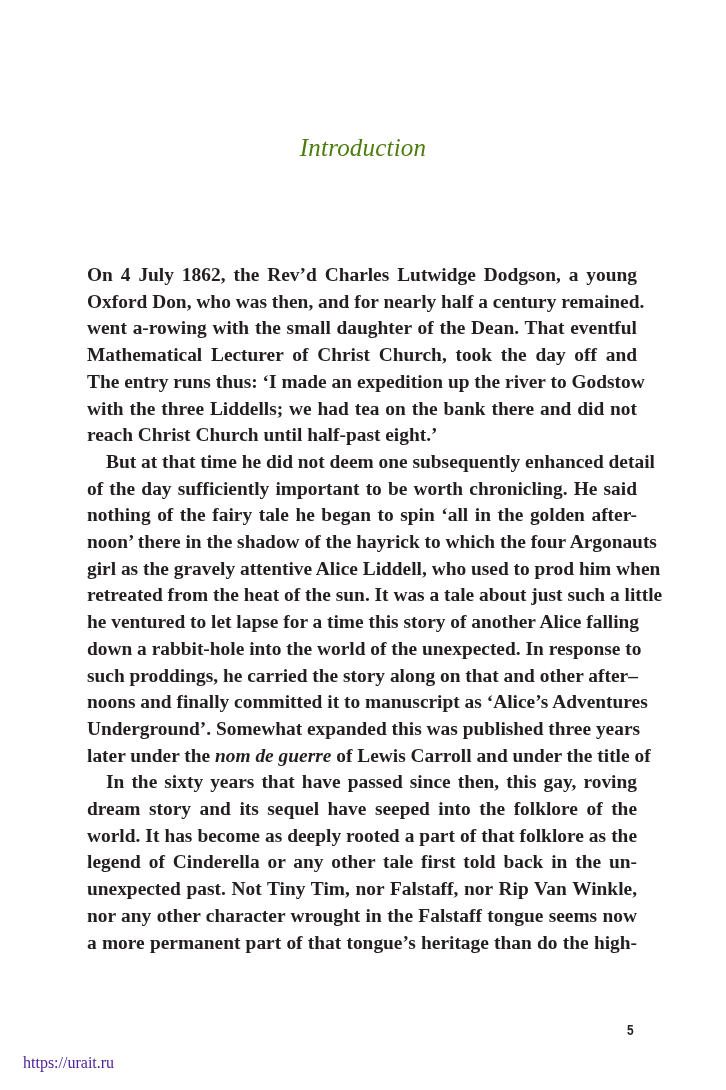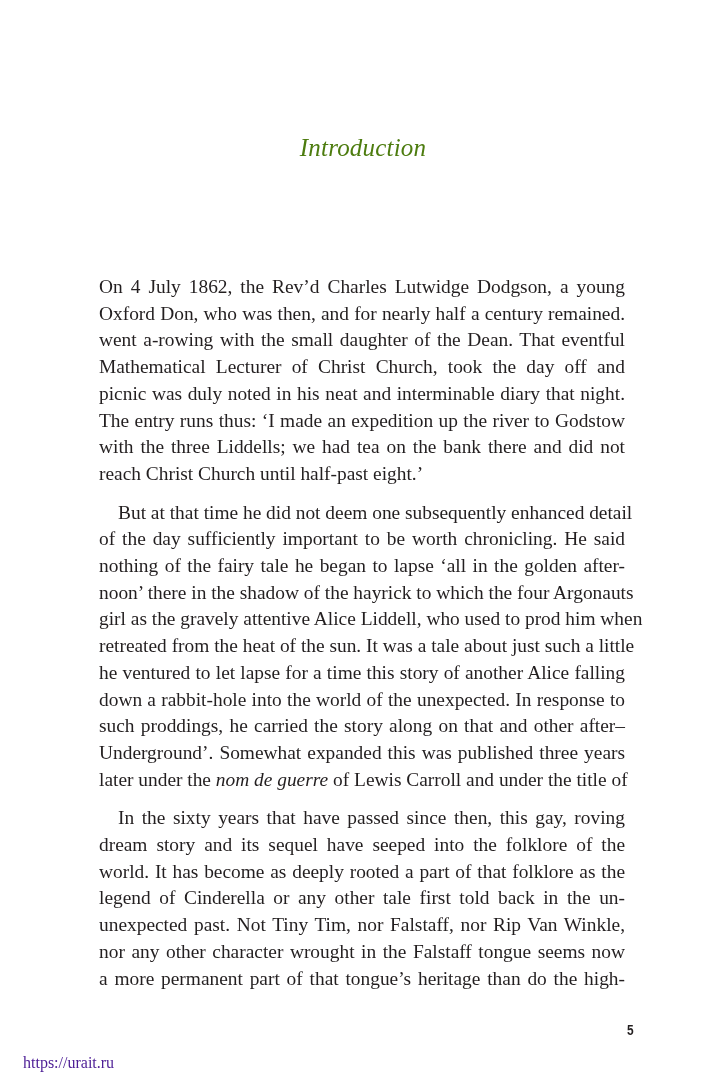--- a/index.html
+++ b/index.html
@@ -32,21 +32,22 @@
       position: absolute;
       top: 262px;
       left: 87px;
       width: 550px;
       font-size: 19.4px;
       line-height: 26.7px;
       text-align: justify;
       color: #231f20;
     }
     .body-text p {
-      margin: 12px;
+      margin: 0;
+      font-weight: bold;
     }
     .line {
       display: block;
       text-align-last: justify;
       white-space: nowrap;
     }
     .line.last {
       text-align-last: left;
     }
     em { font-style: italic; }
@@ -74,35 +75,35 @@
 <body>
 
 <h1 class="page-title">Introduction</h1>
 
 <div class="body-text">
   <p>
     <span class="line">On 4 July 1862, the Rev’d Charles Lutwidge Dodgson, a young</span>
     <span class="line">Oxford Don, who was then, and for nearly half a century remained.</span>
     <span class="line">went a-rowing with the small daughter of the Dean. That eventful</span>
     <span class="line">Mathematical Lecturer of Christ Church, took the day off and</span>
-    <span class="line">picnic was duly noted in his neat and interminable diary that night.</span>
     <span class="line">The entry runs thus: ‘I made an expedition up the river to Godstow</span>
     <span class="line">with the three Liddells; we had tea on the bank there and did not</span>
     <span class="line last">reach Christ Church until half-past eight.’</span>
   </p>
   <p>
     <span class="line" style="padding-left:19px;">But at that time he did not deem one subsequently enhanced detail</span>
     <span class="line">of the day sufficiently important to be worth chronicling. He said</span>
-    <span class="line">nothing of the fairy tale he began to lapse ‘all in the golden after-</span>
+    <span class="line">nothing of the fairy tale he began to spin ‘all in the golden after-</span>
     <span class="line">noon’ there in the shadow of the hayrick to which the four Argonauts</span>
     <span class="line">girl as the gravely attentive Alice Liddell, who used to prod him when</span>
     <span class="line">retreated from the heat of the sun. It was a tale about just such a little</span>
     <span class="line">he ventured to let lapse for a time this story of another Alice falling</span>
     <span class="line">down a rabbit-hole into the world of the unexpected. In response to</span>
     <span class="line">such proddings, he carried the story along on that and other after–</span>
+    <span class="line">noons and finally committed it to manuscript as ‘Alice’s Adventures</span>
     <span class="line">Underground’. Somewhat expanded this was published three years</span>
     <span class="line"><span>later under the </span><em>nom de guerre</em><span> of Lewis Carroll and under the title of</span></span>
   </p>
   <p>
     <span class="line" style="padding-left:19px;">In the sixty years that have passed since then, this gay, roving</span>
     <span class="line">dream story and its sequel have seeped into the folklore of the</span>
     <span class="line">world. It has become as deeply rooted a part of that folklore as the</span>
     <span class="line">legend of Cinderella or any other tale first told back in the un-</span>
     <span class="line">unexpected past. Not Tiny Tim, nor Falstaff, nor Rip Van Winkle,</span>
     <span class="line">nor any other character wrought in the Falstaff tongue seems now</span>

